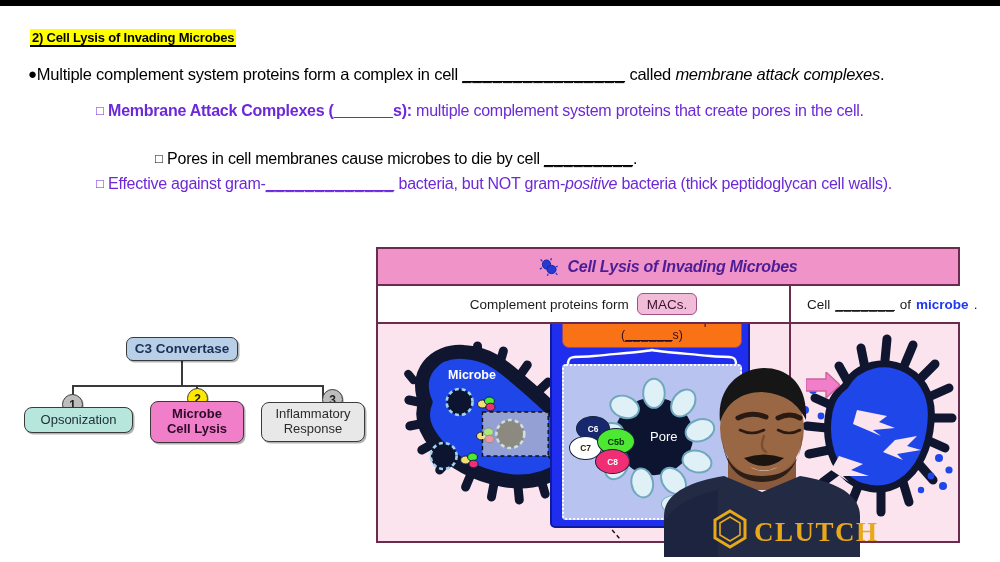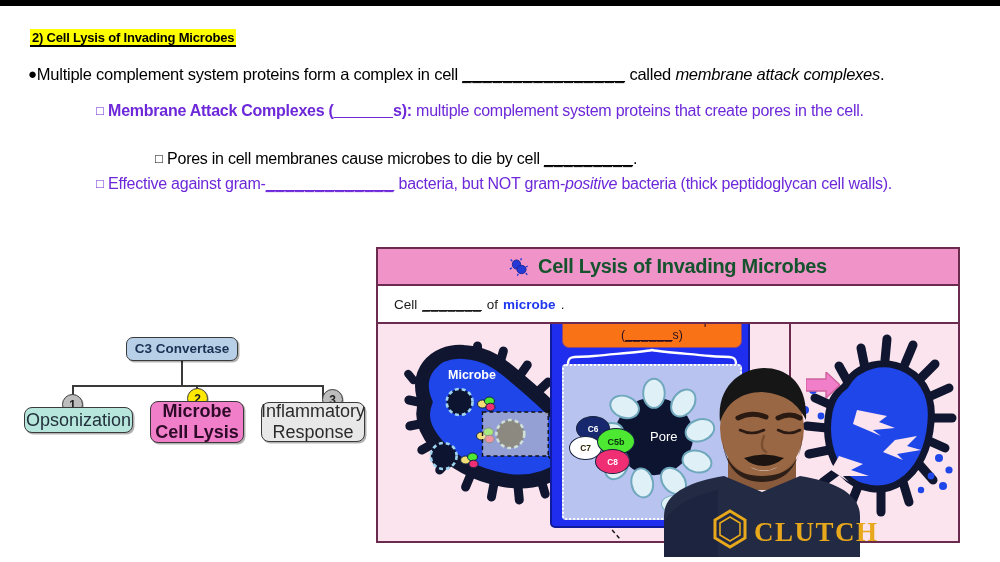--- a/index.html
+++ b/index.html
@@ -59,21 +59,21 @@
     border:1.6px solid #3a3a3a; border-radius:7px;
     font-size:13.5px; font-weight:bold; color:#1b2f52;
     display:flex; align-items:center; justify-content:center;
     text-align:center; line-height:1.12;
     box-shadow:1.5px 1.5px 0 rgba(0,0,0,.30);
   }
   #c3root { left:104px; top:5px; width:112px; height:24px; }
   .leafbox {
     position:absolute; border:1.6px solid #3a3a3a; border-radius:8px;
     display:flex; align-items:center; justify-content:center;
-    text-align:center; line-height:1.14; font-size:18px;
+    text-align:center; line-height:1.14; font-size:13px;
     box-shadow:1.5px 1.5px 0 rgba(0,0,0,.30);
   }
   #leaf1 { left:2px; top:75px; width:109px; height:26px; background:#b6e6dc; color:#22303a; }
   #leaf2 { left:128px; top:69px; width:94px;  height:42px; background:#f07ec8; color:#2d0b28; font-weight:bold; }
   #leaf3 { left:239px; top:70px; width:104px; height:40px; background:#e8e8e8; color:#2b2b2b; }
   .badge {
     position:absolute; width:21px; height:21px; border-radius:50%;
     border:1.6px solid #3a3a3a; font-size:12px; font-weight:bold;
     display:flex; align-items:center; justify-content:center; color:#222;
     box-shadow:1px 1px 0 rgba(0,0,0,.25);
@@ -86,21 +86,21 @@
   
   #panel {
     position:absolute; left:376px; top:247px; width:584px; height:296px;
     border:2px solid #6b2b4e; background:#fff;
   }
   #panel-header {
     position:relative; height:37px; background:#ef93c8;
     border-bottom:2px solid #6b2b4e;
     display:flex; align-items:center; justify-content:center; gap:9px;
   }
-  #panel-title { font-size:20px; font-weight:bold; color:#14532d; letter-spacing:-0.3px; }
+  #panel-title { font-size:16px; font-weight:bold; color:#4c1d95; letter-spacing:-0.3px;font-style:italic; }
   .hdr-germ { width:20px; height:20px; }
 
   #panel-subrow { display:flex; height:38px; border-bottom:2px solid #6b2b4e; }
   #sub-left {
     flex:0 0 413px; border-right:2px solid #6b2b4e; background:#fff;
     display:flex; align-items:center; justify-content:center; gap:8px;
     font-size:13.5px; color:#1b1b1b;
   }
   #macs-chip {
     background:#f0bcd8; border:1.6px solid #a34f86; border-radius:6px;
@@ -244,20 +244,26 @@
         <g fill="#2439d6" stroke="#15208a" stroke-width="1">
           <ellipse cx="9" cy="9" rx="5" ry="5.5"></ellipse>
           <ellipse cx="15" cy="15" rx="5.5" ry="5"></ellipse>
           <path d="M4 5 L2 3 M14 4 L15 1.5 M3.5 13 L1 14.5 M20 12 L22.5 11 M20 19 L22 21.5 M11 20 L10 22.5" stroke="#2439d6" stroke-width="1.6"></path>
         </g>
       </svg>
       <span id="panel-title">Cell Lysis of Invading Microbes</span>
     </div>
 
     <div id="panel-subrow">
+      <div id="sub-left">
+        <span>Complement proteins form</span>
+        <span id="macs-chip">
+          <span>MACs.</span>
+        </span>
+      </div>
       <div id="sub-right">
         <span>Cell</span>
           <span class="blank">_______</span>
           <span>of</span>
           <span class="mb">microbe</span>
           <span>.</span>
       </div>
     </div>
 
     <div id="panel-body">

